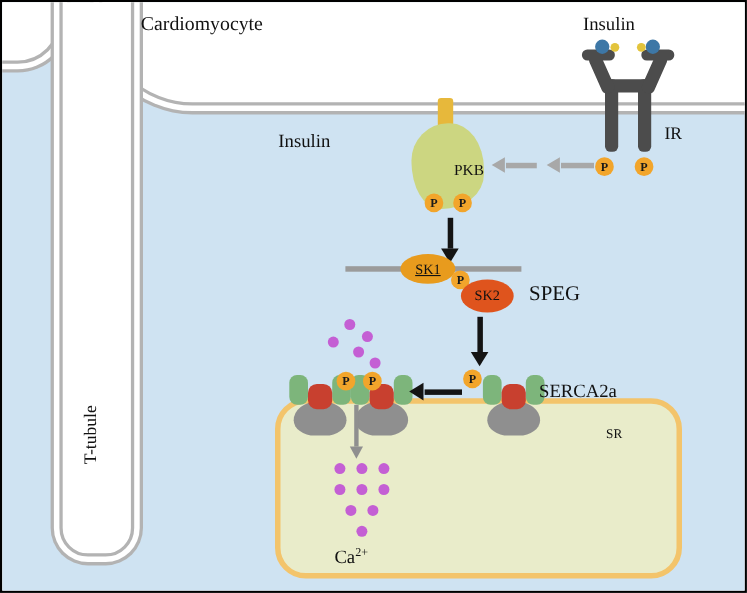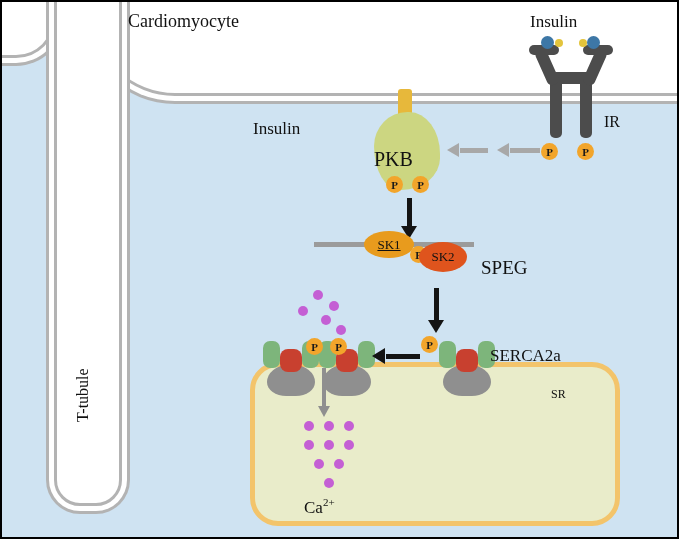--- a/index.html
+++ b/index.html
@@ -71,33 +71,33 @@
   <div class="p-badge" style="left:539px;top:141px;">P</div>
   <div class="p-badge" style="left:575px;top:141px;">P</div>
 
   <div class="dash" style="left:508px;top:146px;width:30px;"></div>
   <div class="tri-left-gray" style="left:495px;top:141px;"></div>
   <div class="dash" style="left:458px;top:146px;width:28px;"></div>
   <div class="tri-left-gray" style="left:445px;top:141px;"></div>
 
   <div class="abs" style="left:396px;top:87px;width:14px;height:34px;background:var(--tab);border-radius:3px;"></div>
   <div class="abs" style="left:372px;top:110px;width:66px;height:78px;background:var(--pkb);border-radius:52% 48% 60% 40% / 45% 55% 42% 58%;"></div>
-  <div class="lbl" style="left:372px;top:146px;width:66px;text-align:left;font-size:20px;">PKB</div>
+  <div class="lbl" style="left:372px;top:146px;width:66px;text-align:right;font-size:14px;">PKB</div>
   <div class="p-badge" style="left:384px;top:174px;">P</div>
   <div class="p-badge" style="left:410px;top:174px;">P</div>
 
   <div class="shaft" style="left:405px;top:196px;width:5px;height:28px;"></div>
   <div class="tri-down" style="left:399px;top:224px;"></div>
 
   <div class="abs" style="left:312px;top:240px;width:160px;height:5px;background:var(--linegray);"></div>
   <div class="ellipse" style="left:362px;top:229px;width:50px;height:27px;background:var(--sk1);text-decoration:underline;">
     <span>SK1</span>
   </div>
   <div class="p-badge" style="left:408px;top:244px;">P</div>
-  <div class="ellipse" style="left:417px;top:240px;width:48px;height:30px;background:var(--sk2);">
+  <div class="ellipse" style="left:417px;top:252px;width:48px;height:30px;background:var(--sk2);">
     <span>SK2</span>
   </div>
   <div class="lbl" style="left:479px;top:255px;font-size:19px;">SPEG</div>
 
   <div class="shaft" style="left:432px;top:286px;width:5px;height:32px;"></div>
   <div class="tri-down" style="left:426px;top:318px;"></div>
 
   <div class="abs" style="left:248px;top:360px;width:370px;height:164px;background:var(--srfill);border:5px solid var(--srborder);border-radius:28px;box-sizing:border-box;"></div>
   <div class="lbl" style="left:549px;top:385px;font-size:12px;">SR</div>
 

